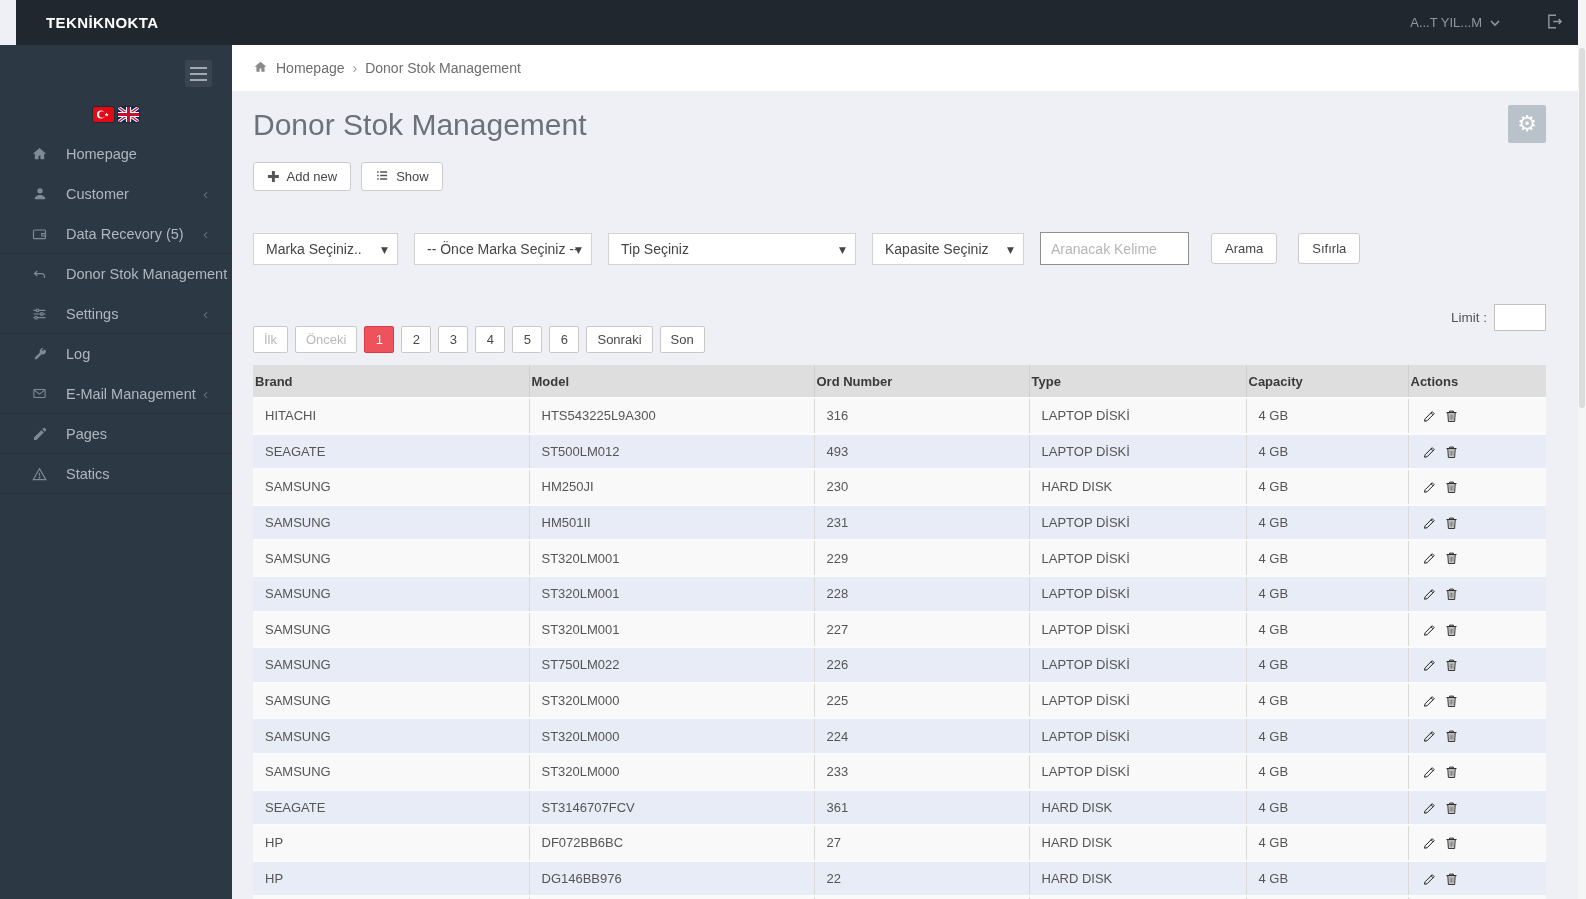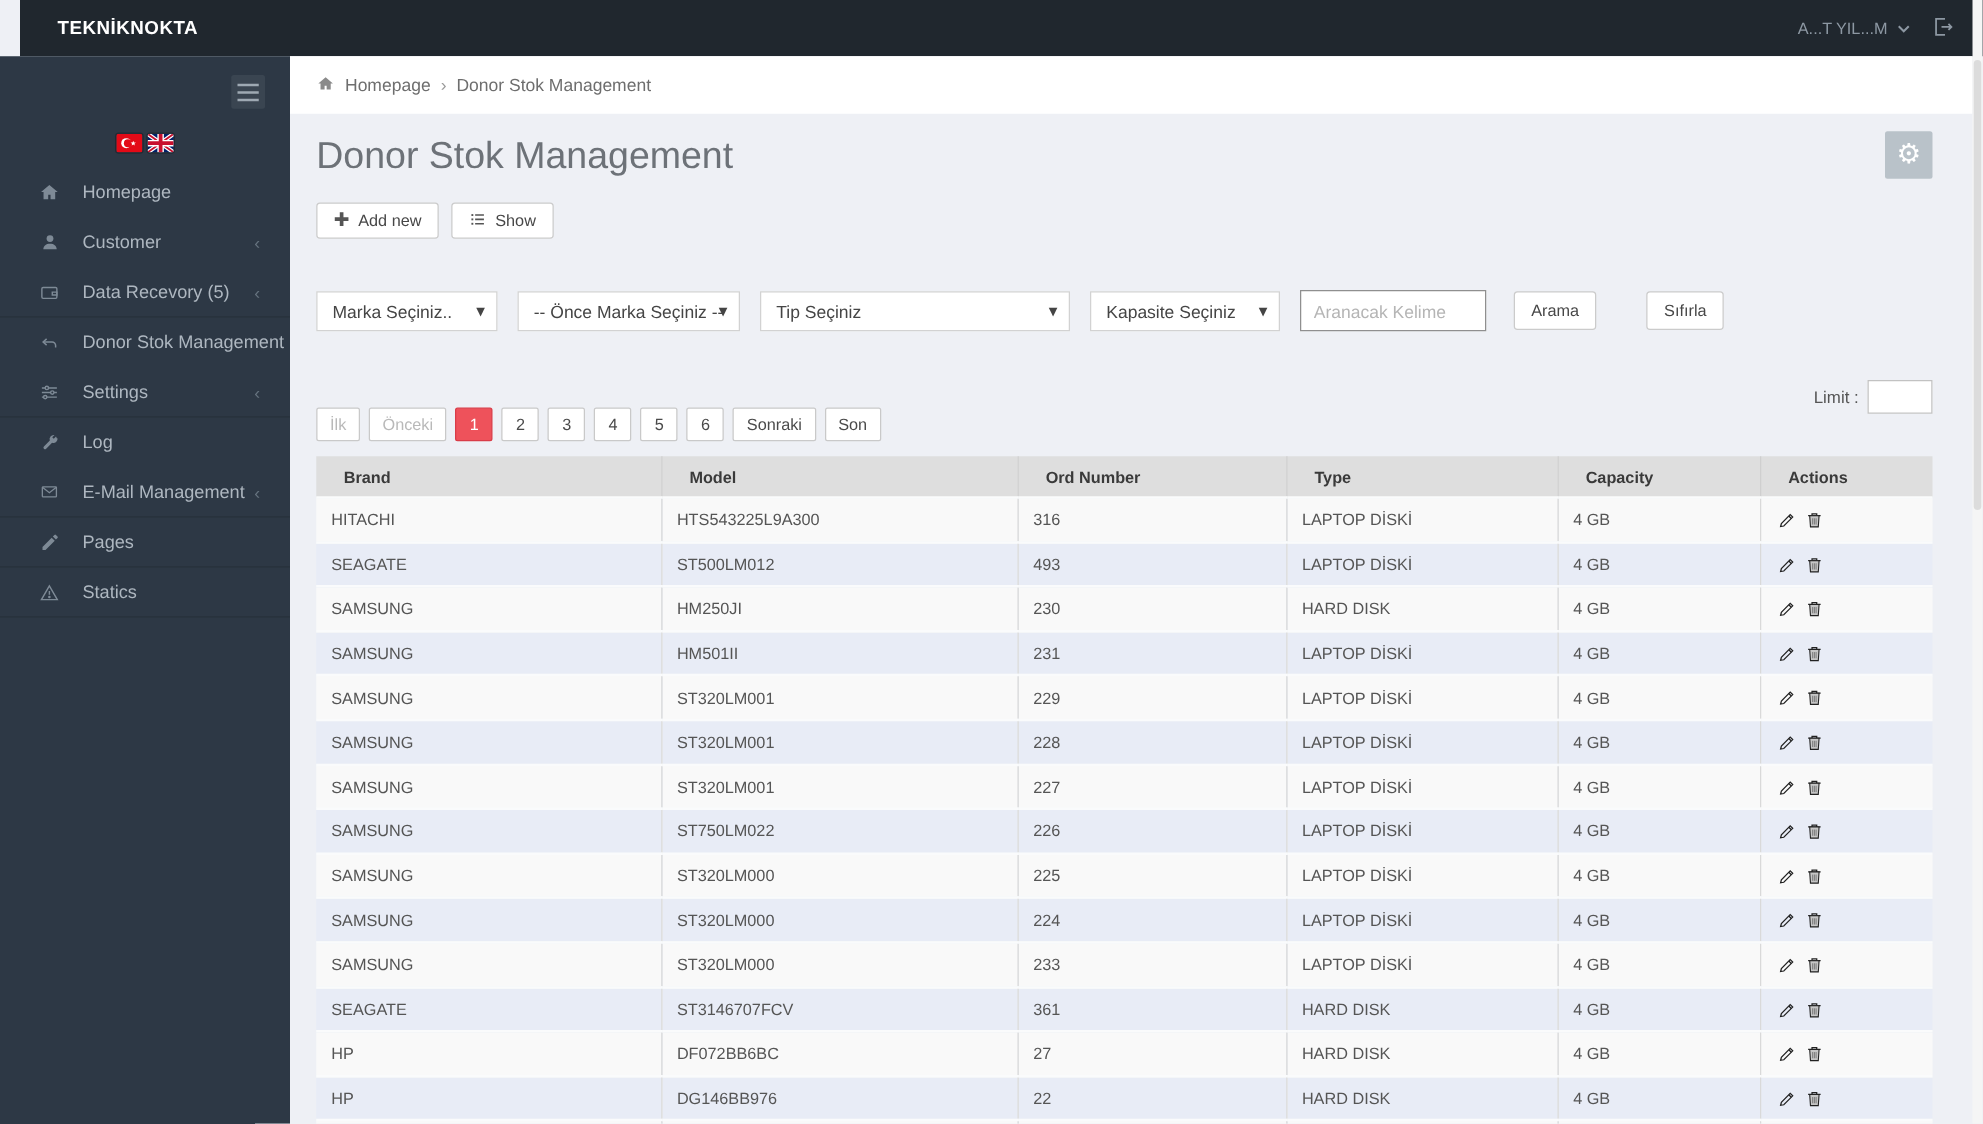--- a/index.html
+++ b/index.html
@@ -3,21 +3,21 @@
 <meta charset="utf-8">
 <style>
   * { margin:0; padding:0; box-sizing:border-box; }
   html,body { width:1586px; height:899px; overflow:hidden; font-family:"Liberation Sans","DejaVu Sans",sans-serif; background:#eef0f5; }
   .stage { position:relative; width:1586px; height:899px; }
 
   
   .topbar { position:absolute; top:0; left:16px; width:1578px; height:45px; background:#20272e;
             display:flex; align-items:center; justify-content:space-between; padding:0 30px; }
   .brand { color:#fff; font-weight:bold; font-size:15px; letter-spacing:.4px; }
-  .topbar-right { display:flex; align-items:center; gap:16px; }
+  .topbar-right { display:flex; align-items:center; gap:44px; }
   .user-menu { display:flex; align-items:center; gap:8px; color:#8d98a3; font-size:13px; cursor:pointer; }
   .icon-btn { background:none; border:none; cursor:pointer; display:flex; align-items:center; }
 
   
   .scrollbar { position:absolute; top:0; right:0; width:8px; height:899px; background:#f5f5f5; }
   .scroll-thumb { position:absolute; top:48px; left:1px; width:6px; height:360px; background:#dcdcdc; border-radius:3px; }
 
   
   .sidebar { position:absolute; top:45px; left:0; width:232px; height:854px; background:#2d3845; }
   .hamburger { position:absolute; top:15px; right:20px; width:27px; height:27px; background:#3a4551; border:none;
@@ -55,34 +55,34 @@
 
   .filters { margin-top:41px; display:flex; align-items:center; gap:16px; }
   .select { position:relative; height:32px; background:#fff; border:1px solid #d2d2d2; display:flex; align-items:center;
             padding:0 24px 0 12px; font-size:14px; color:#454545; cursor:pointer; white-space:nowrap; }
   .select .caret { position:absolute; right:9px; top:11px; font-size:9px; color:#444; font-family:"DejaVu Sans",sans-serif; }
   .w1{width:145px;} .w2{width:178px;} .w3{width:248px;} .w4{width:152px;}
   .search-input { width:149px; height:33px; border:1px solid #8f8f8f; padding:0 10px; font-size:14px; color:#333;
                   font-family:inherit; outline:none; }
   .search-input::placeholder { color:#b5b5b5; }
   .btn.tall { height:31px; margin-left:6px; }
-  .btn.gap { margin-left:24px; }
+  .btn.gap { margin-left:5px; }
 
   .pager-row { margin-top:17px; display:flex; align-items:center; gap:7px; }
   .pg-btn { min-width:30px; height:27px; padding:0 10px; background:#fff; border:1px solid #c9c9c9; border-radius:2px;
             font-size:13px; color:#4a4a4a; cursor:pointer; font-family:inherit;margin-top:44px; }
   .pg-btn.disabled { color:#b9b9b9; }
   .pg-btn.active { background:#ee525b; border-color:#d93c48; color:#fff; }
   .pages { display:flex; gap:7px; }
   .limit { margin-left:auto; display:flex; align-items:center; gap:7px; font-size:13.5px; color:#555; }
   .limit-input { width:48px; height:27px; border:1px solid #c2c2c2; padding:0 25px; font-size:13px; color:#a16207;
                  font-family:inherit; background:#fff; }
 
   table.grid { margin-top:12px; border-collapse:collapse; table-layout:fixed; width:1293px; }
-  .grid th { background:#dedede; height:33px; text-align:left; padding:0 22px; font-size:13px; color:#3a3a3a;
+  .grid th { background:#dedede; height:33px; text-align:left; padding:0 2px; font-size:13px; color:#3a3a3a;
              border-right:1px solid #cfcfcf;margin-left:20px; }
   .grid th:last-child { border-right:none; }
   .grid td { height:35.6px; padding:0 12px; font-size:13px; color:#555; border-right:1px solid #d9d9d9;
              border-top:2px solid #fafbfc; white-space:nowrap; overflow:hidden; }
   .grid td:last-child { border-right:none; }
   .grid tbody tr:nth-child(odd) td { background:#f9f9f9; }
   .grid tbody tr:nth-child(even) td { background:#e8ecf6; }
   .grid tr.partial td { height:14px; }
   .act { display:inline-flex; margin-right:6px; cursor:pointer; vertical-align:middle; }
 </style>

